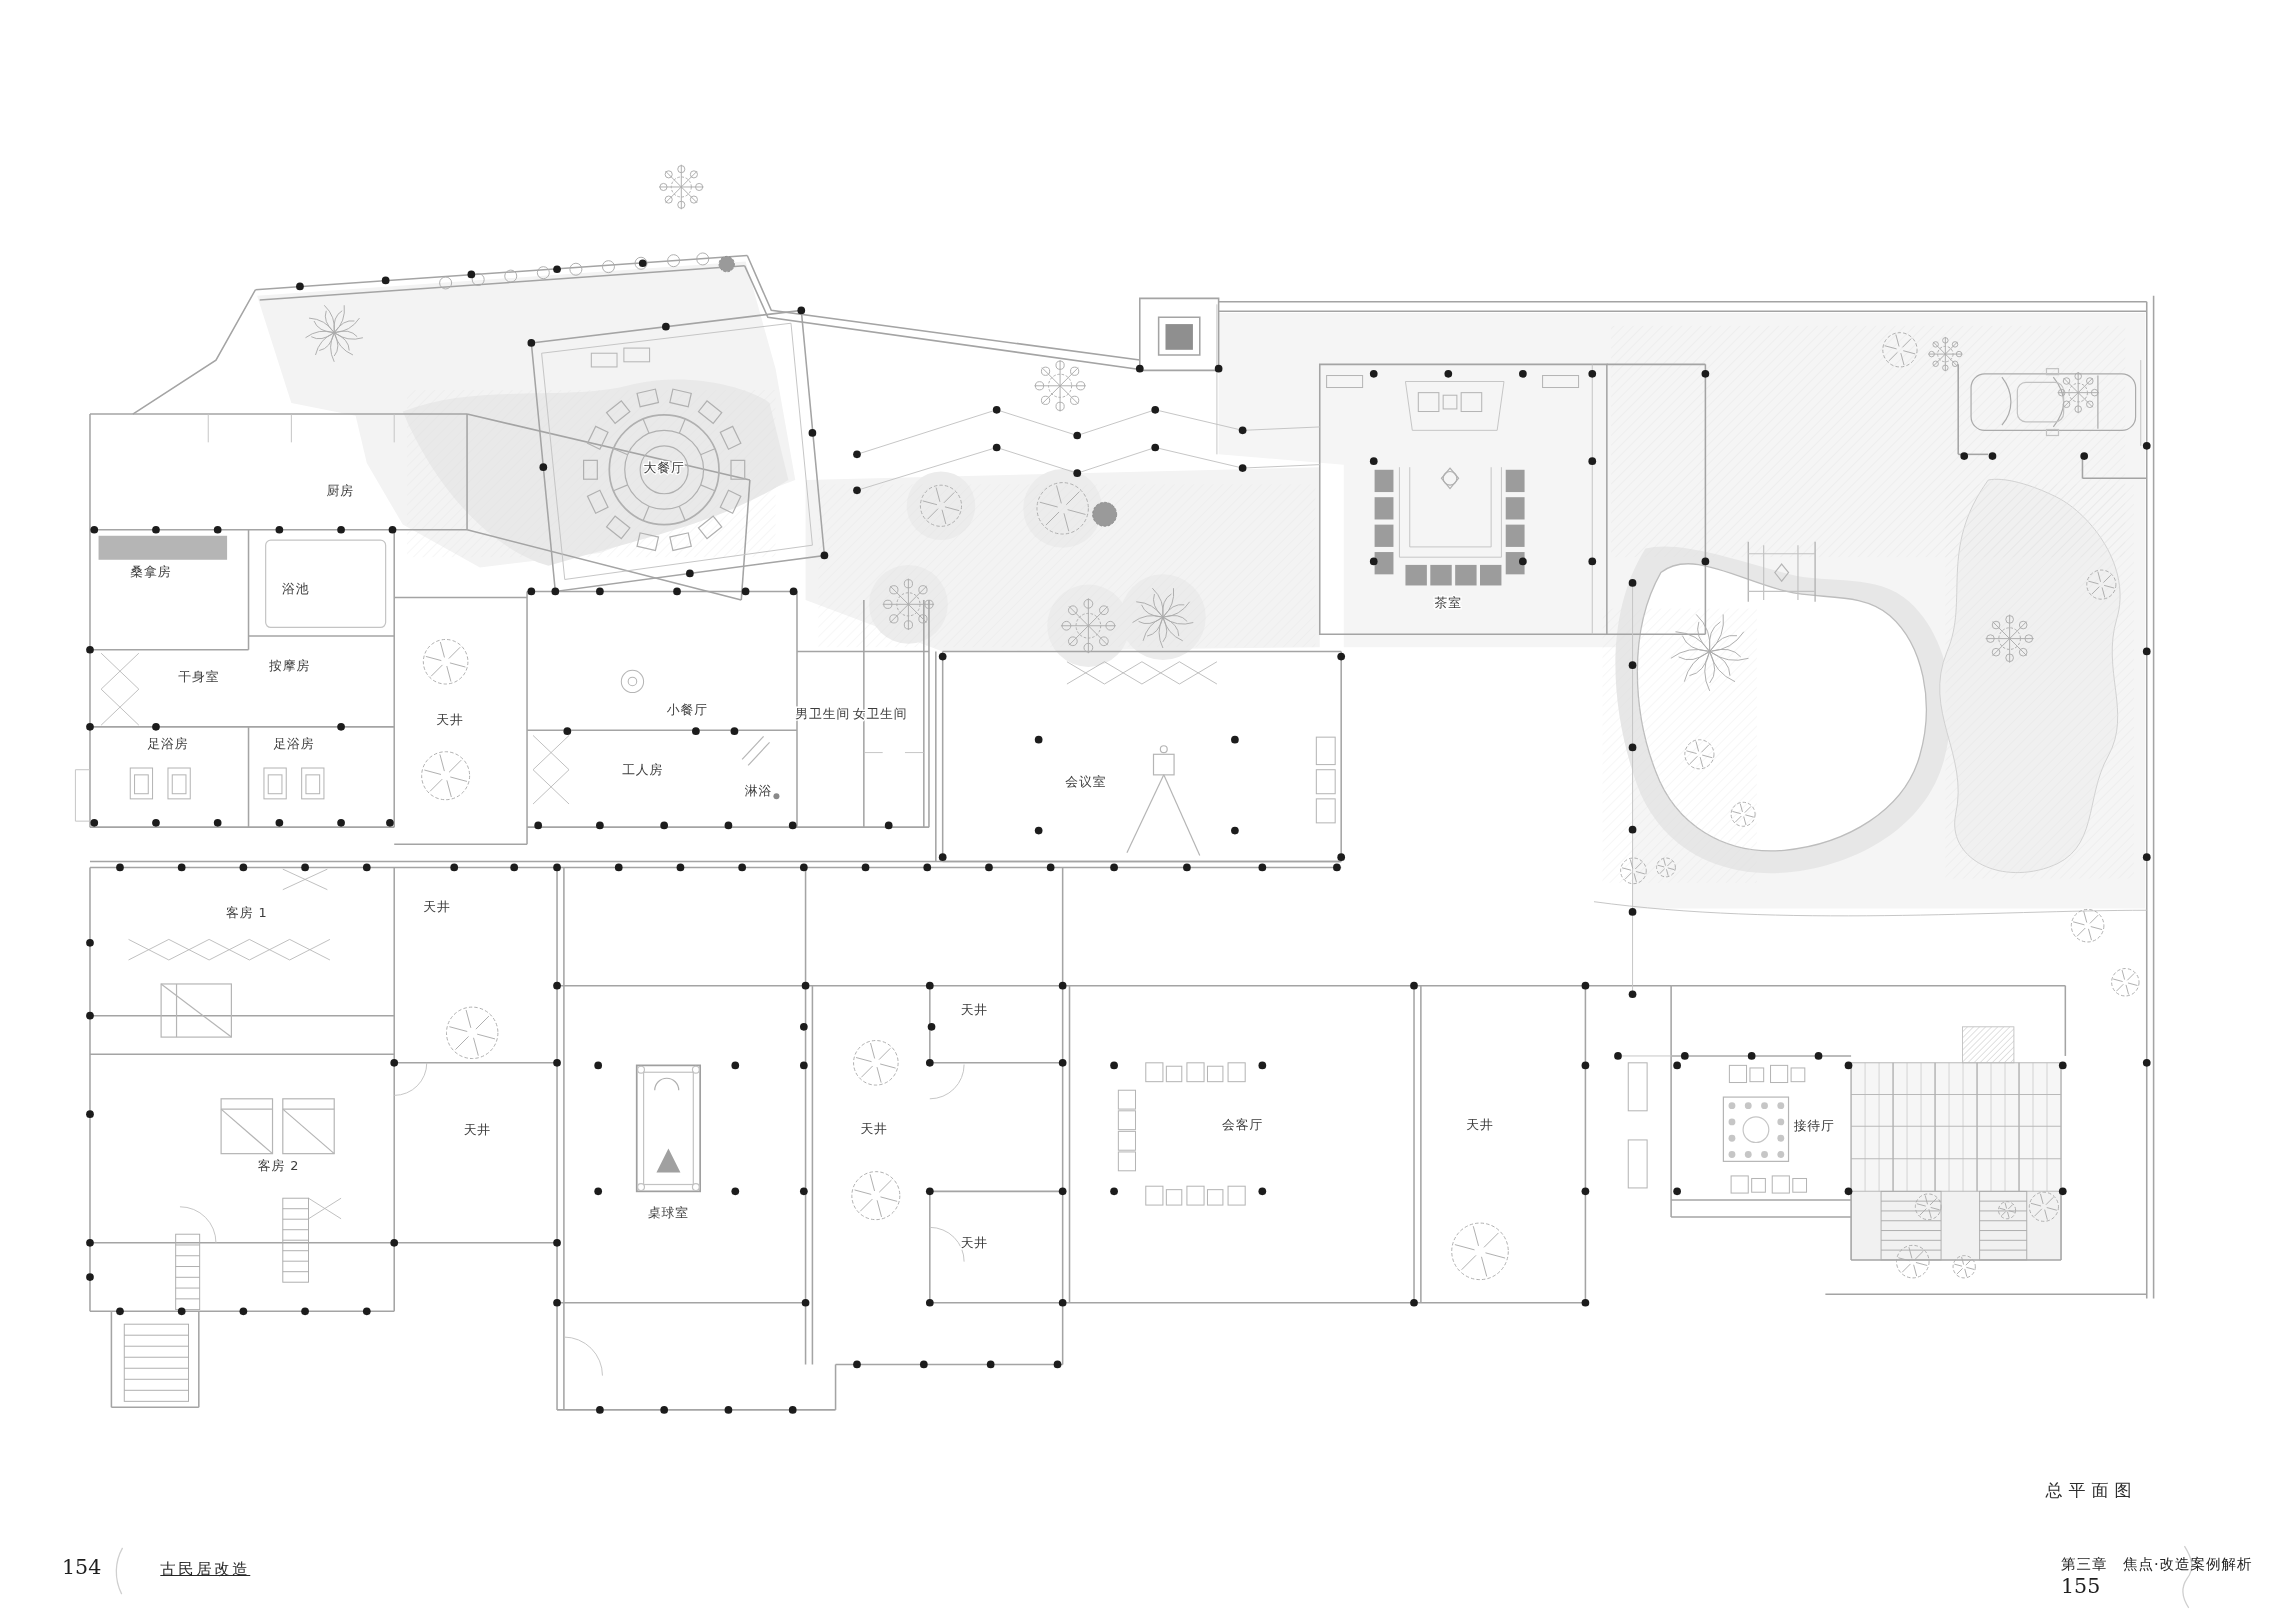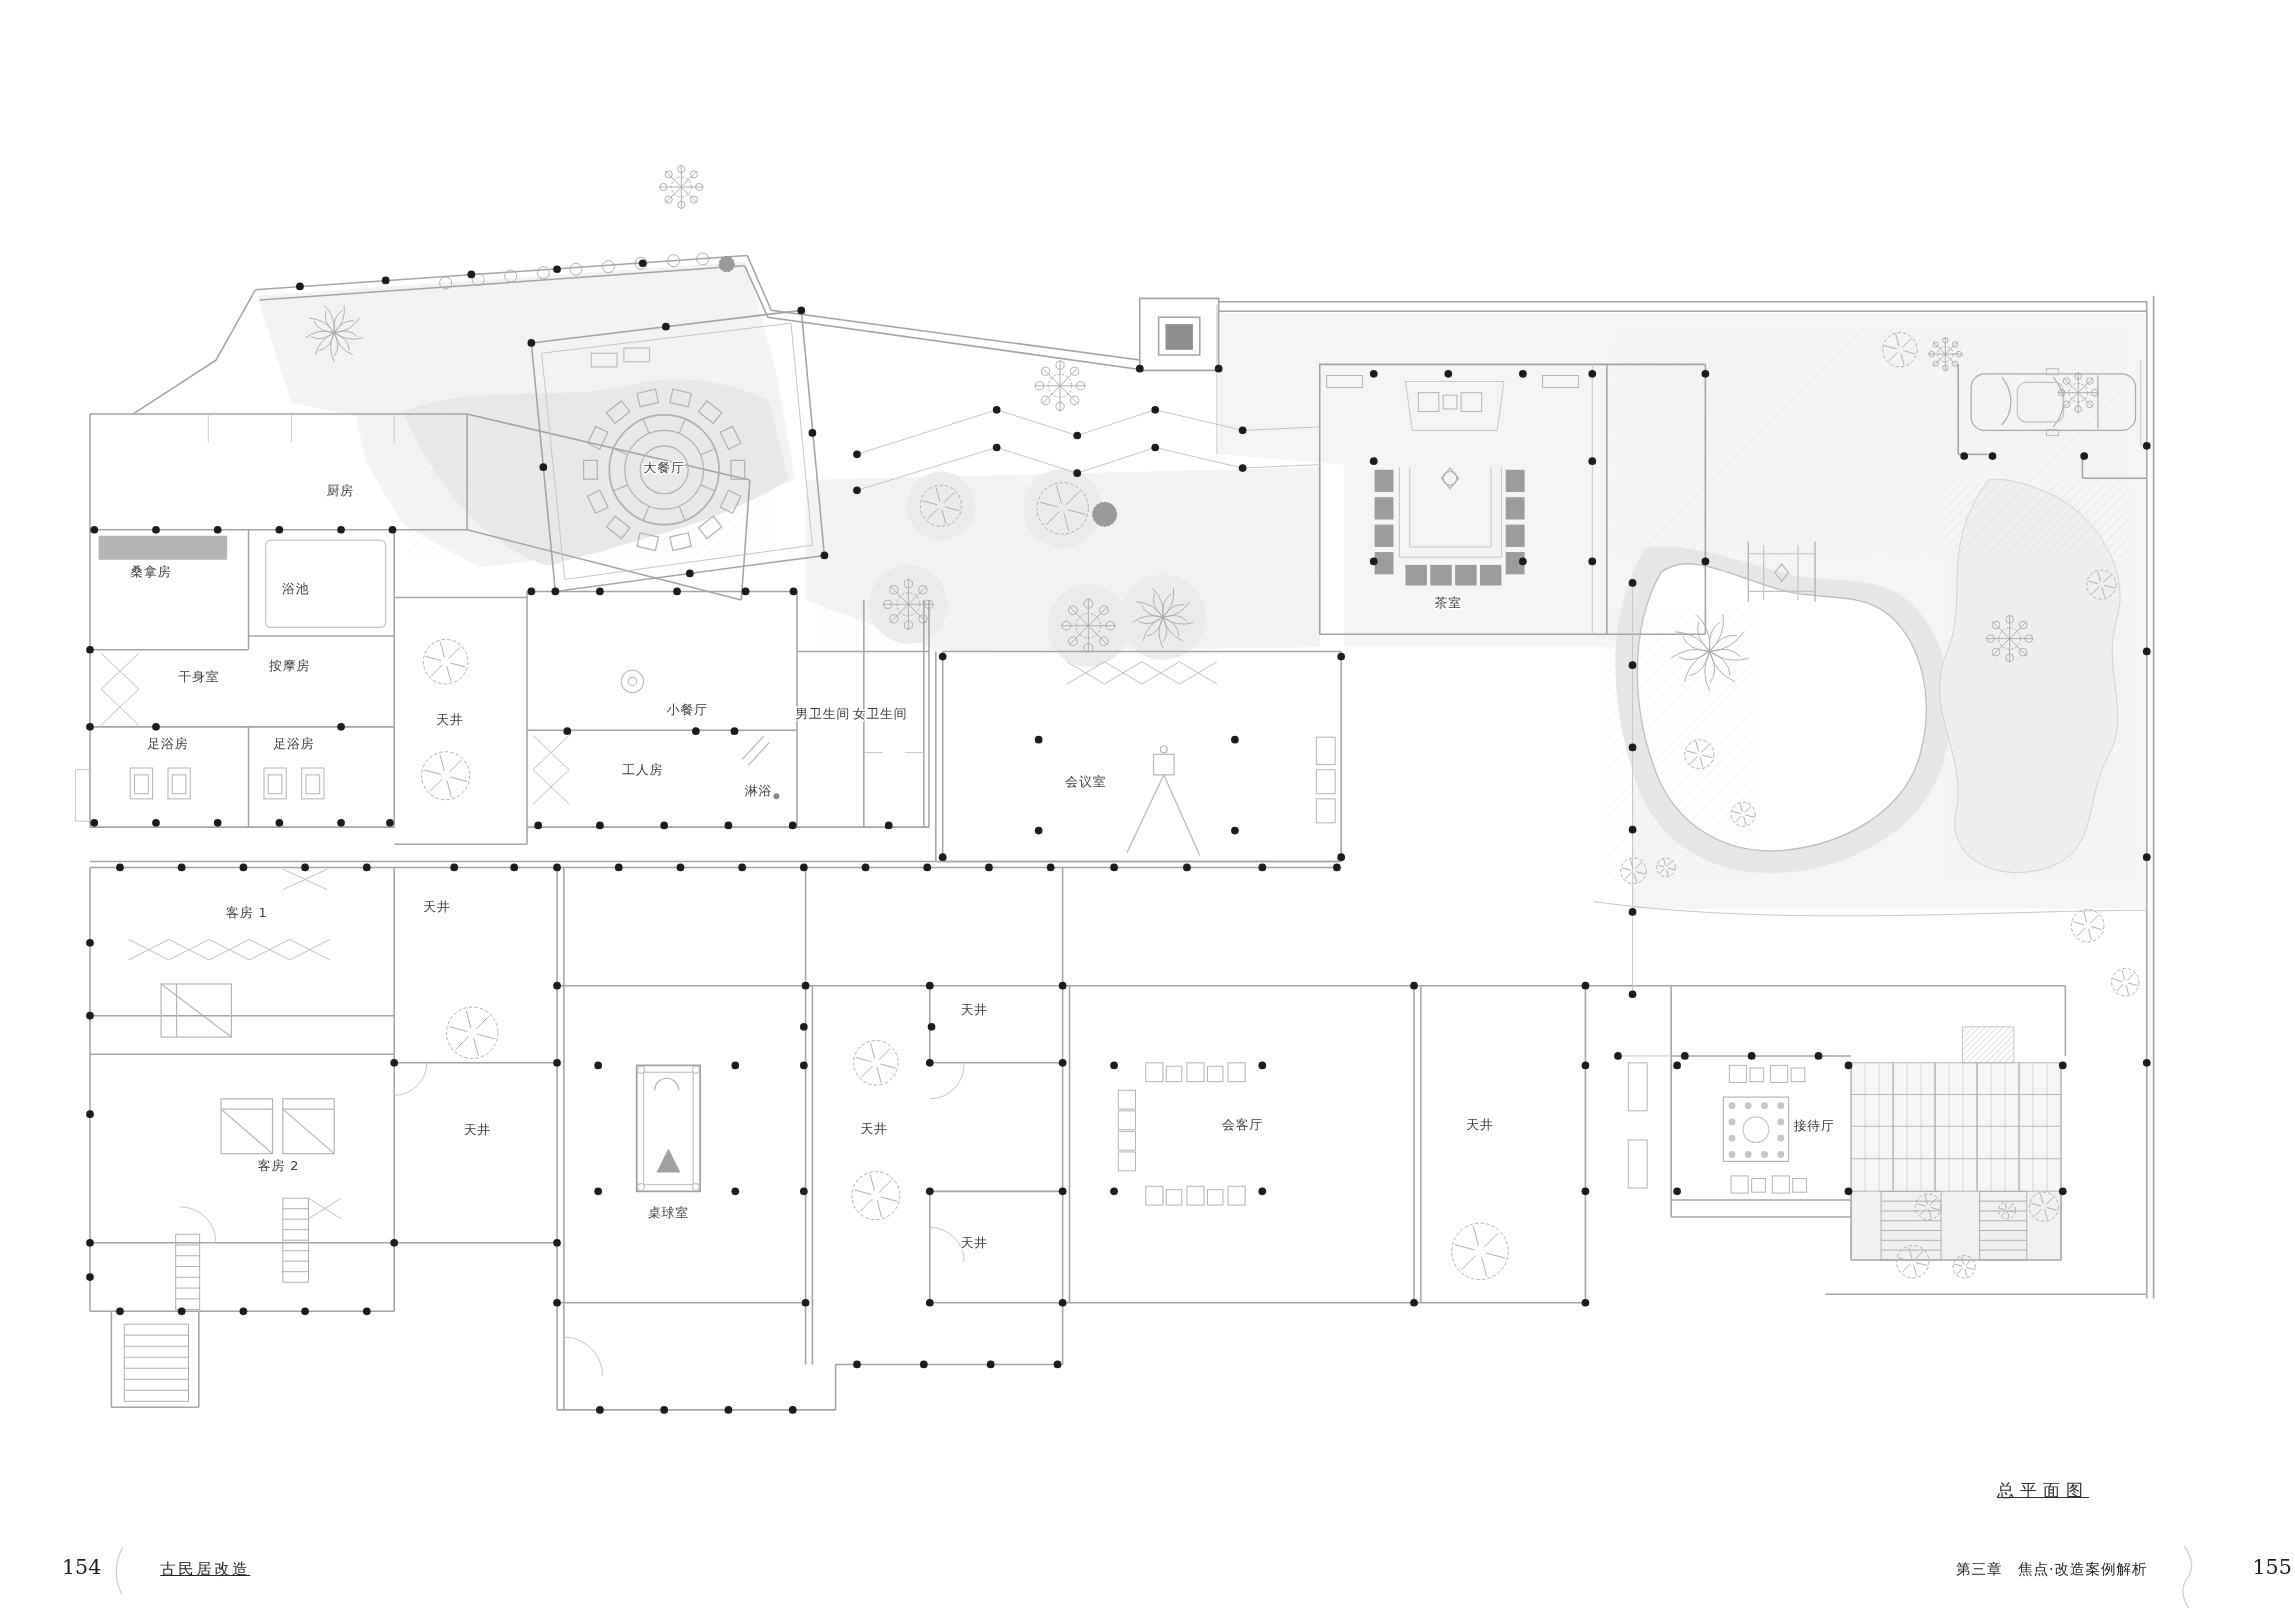--- a/index.html
+++ b/index.html
@@ -1,24 +1,24 @@
 <!DOCTYPE html>
 <html style="font-size:13.7px"><head>
 <meta charset="utf-8">
 <style>
   html,body{margin:0;padding:0;background:#e8e8e8;}
   .page{position:relative;width:2295px;height:1620px;background:#ffffff;overflow:hidden;
         font-family:"DejaVu Sans","Liberation Sans",sans-serif;}
   svg{position:absolute;left:0;top:0;}
-  .caption{position:absolute;left:1997px;top:1479px;width:189px;text-align:left;
+  .caption{position:absolute;left:1997px;top:1479px;width:189px;text-align:center;
            font-family:"DejaVu Serif","Liberation Serif",serif;
-           font-size:17px;letter-spacing:6px;color:#2e2e2e;text-decoration:underline;}
+           font-size:17px;letter-spacing:6px;color:#2e2e2e;}
   .footer{position:absolute;top:1555px;display:flex;align-items:baseline;color:#262626;}
   .footer-left{left:62px;justify-content:center;}
-  .footer-right{left:1956px;}
+  .footer-right{left:1956px;flex-direction:column;}
   .pagenum{font-family:"DejaVu Serif","Liberation Serif",serif;font-size:20.6px;color:#1f1f1f;}
   .booktitle{font-family:"DejaVu Serif","Liberation Serif",serif;font-size:15.4px;letter-spacing:2.6px;margin-left:59px;text-decoration:underline;}
   .chaptertitle{font-family:"DejaVu Serif","Liberation Serif",serif;font-size:14.6px;letter-spacing:0.9px;}
   .footer-right .pagenum{margin-left:105px;}
 </style>
 </head>
 <body>
 
 <div class="page">
 

